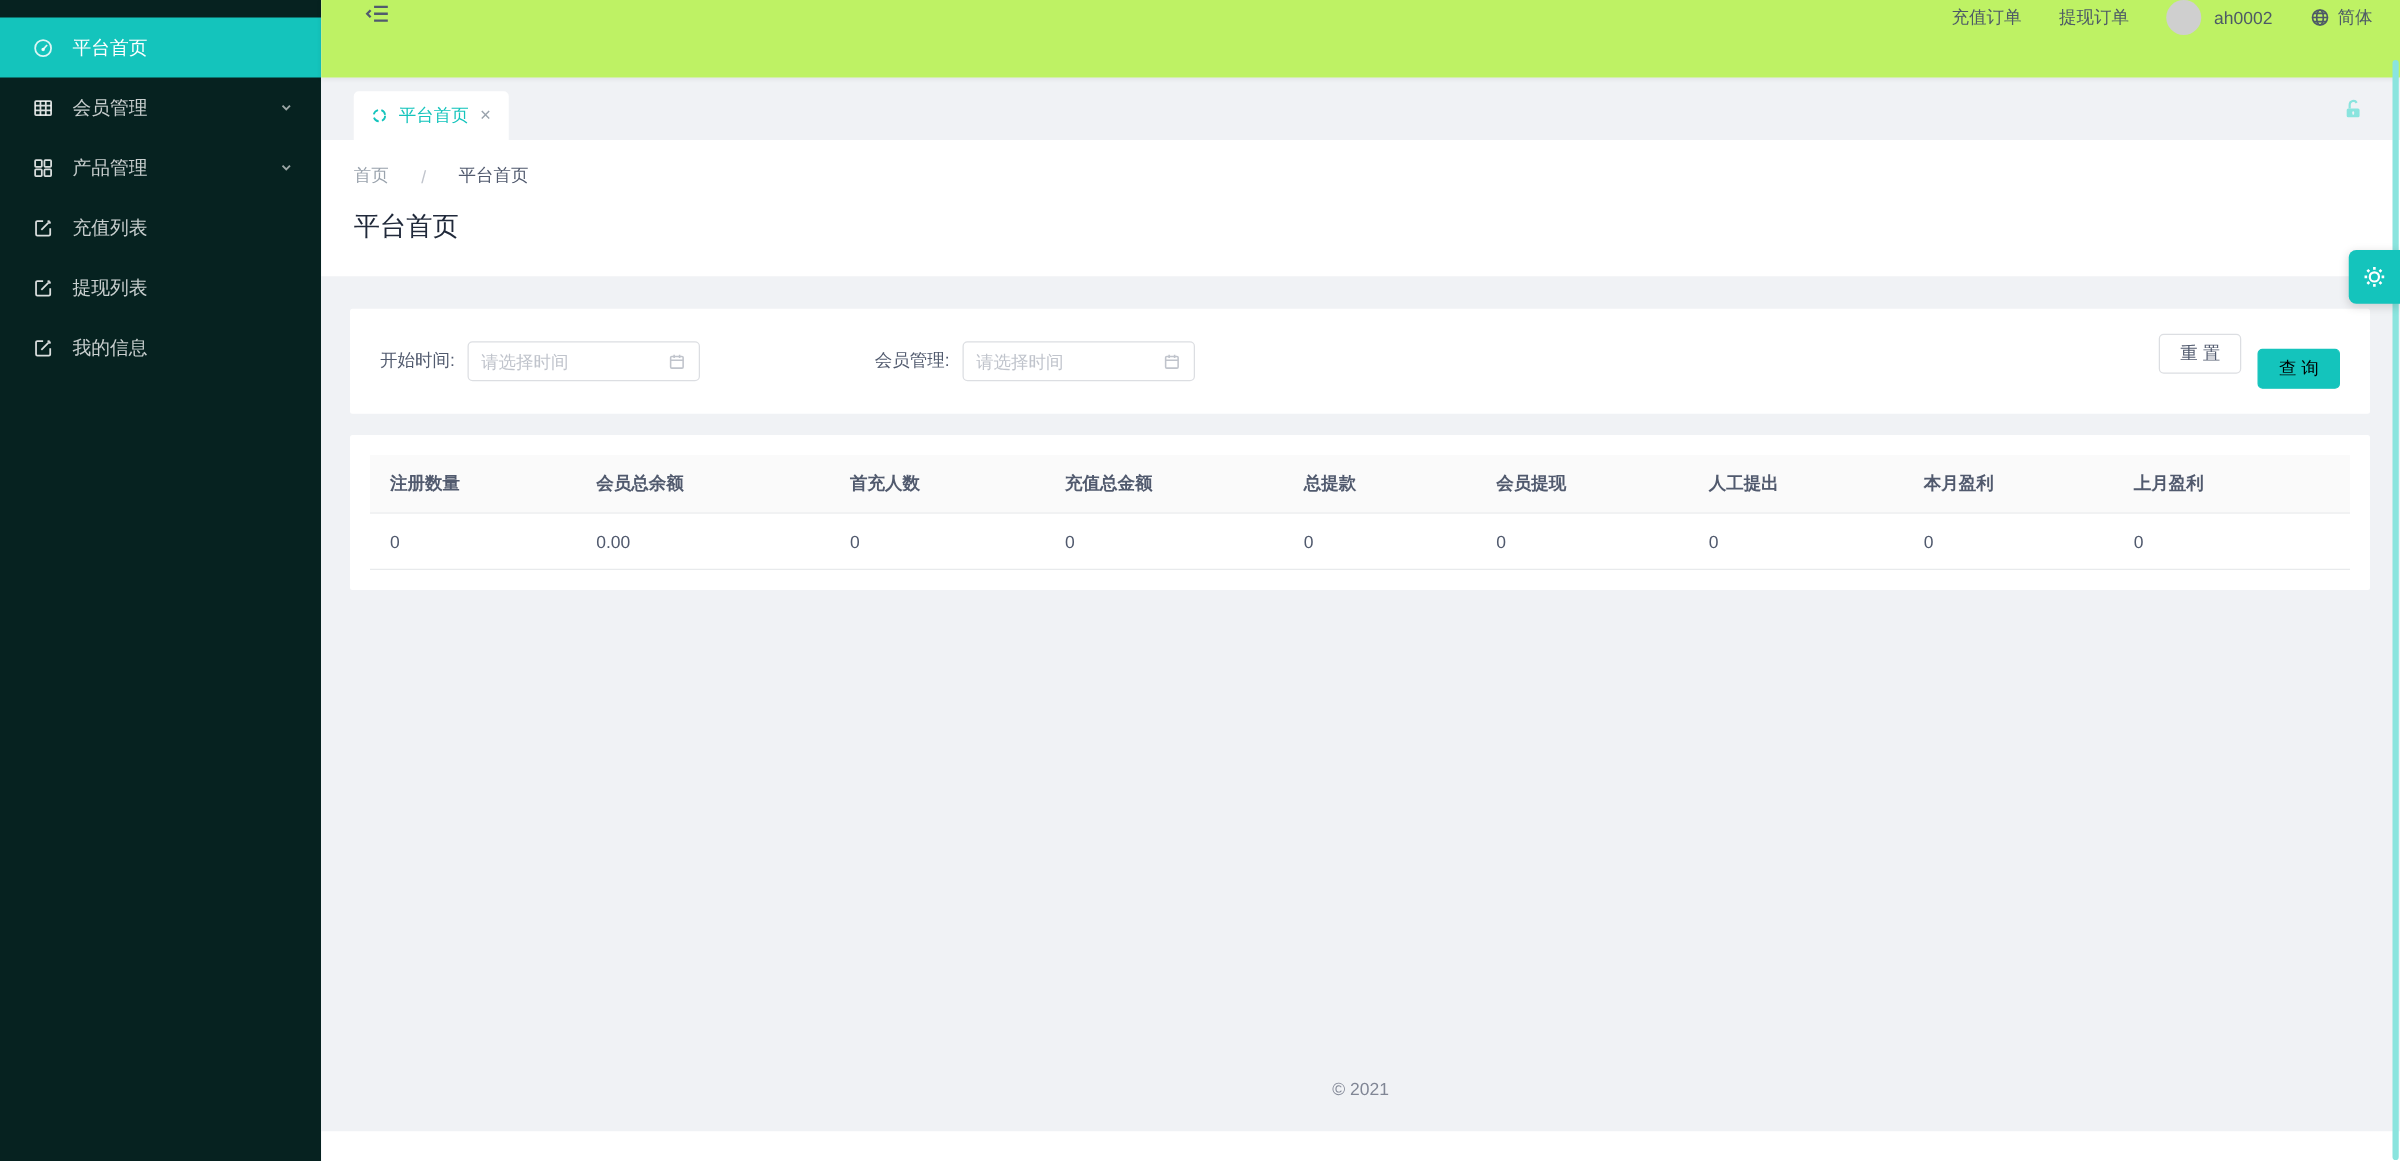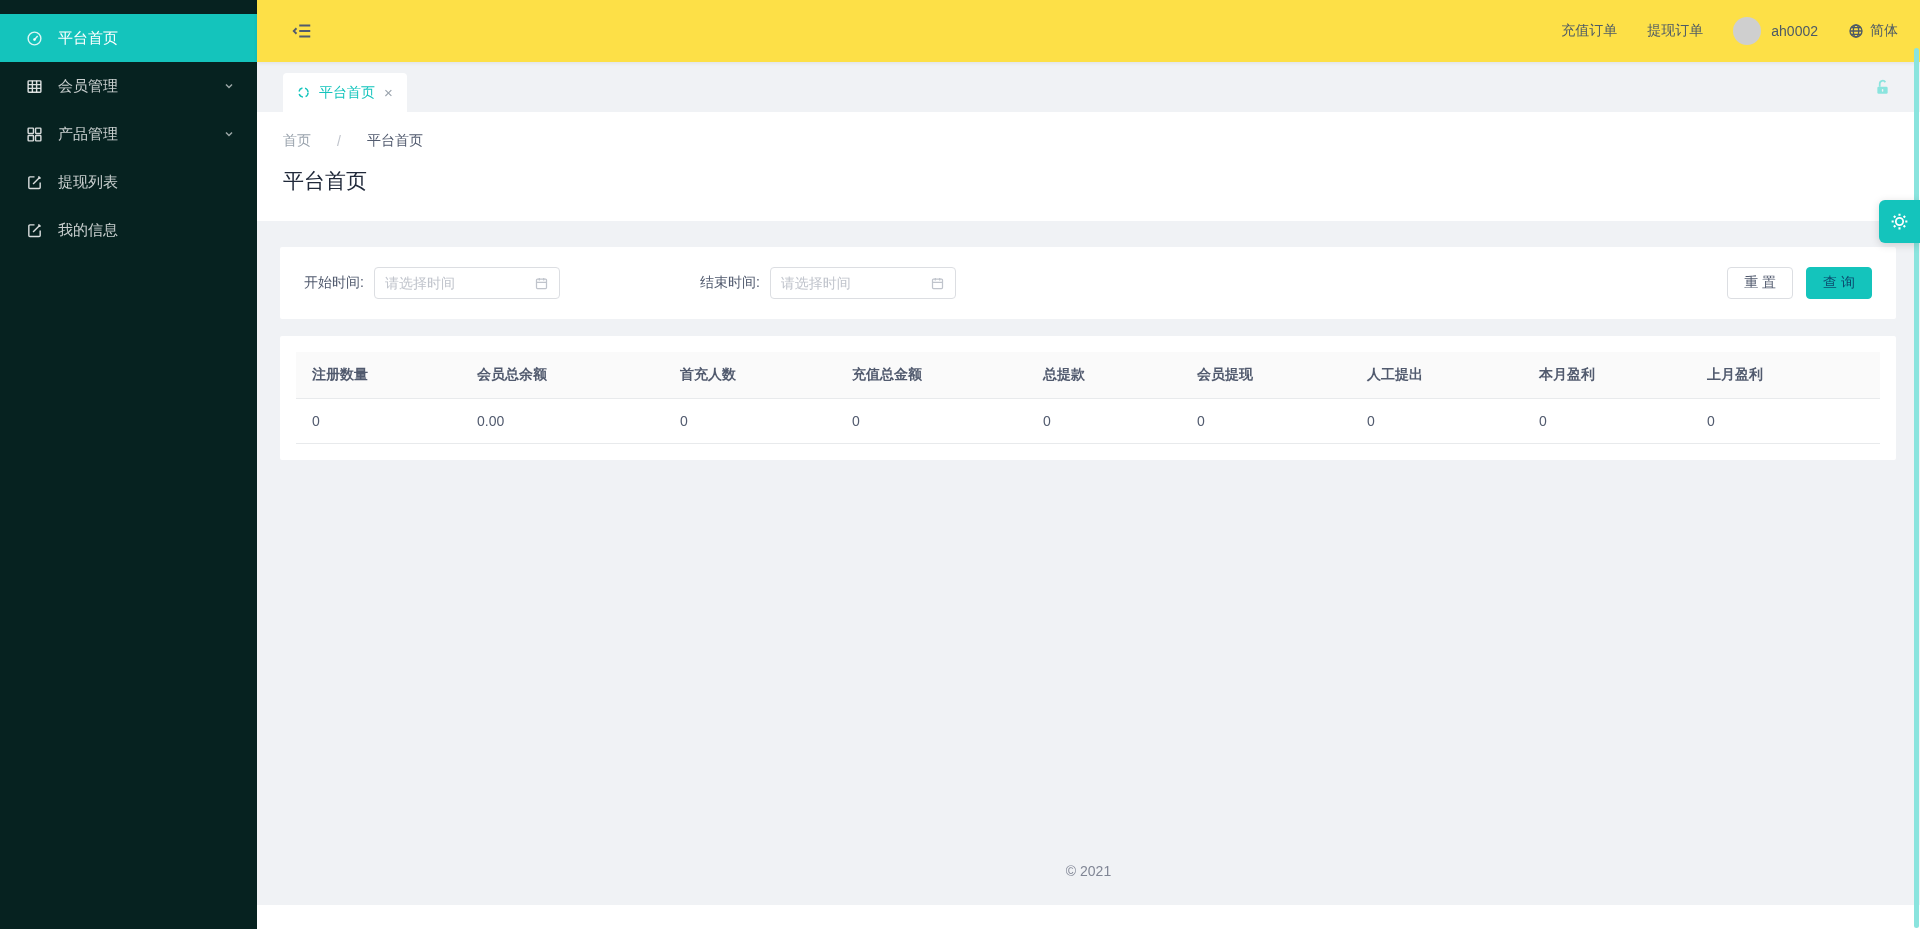--- a/index.html
+++ b/index.html
@@ -14,21 +14,21 @@
   .menu { padding-top:14px; }
   .menu-item { height:48px; display:flex; align-items:center; padding:0 22px 0 26px; gap:15px;
     color:rgba(255,255,255,0.78); font-size:15px; cursor:pointer; }
   .menu-item .mi-icon { width:17px; height:17px; display:flex; align-items:center; color:rgba(255,255,255,0.85); }
   .menu-item.active { background:#14c4bc; color:#fff; }
   .menu-item .chev { margin-left:auto; color:rgba(255,255,255,0.6); display:flex; }
 
   
   .main { flex:1; display:flex; flex-direction:column; position:relative; background:#fff; }
 
-  .topbar { height:62px; background:#fde047; display:flex; align-items:center; padding:0 22px 0 34px;
+  .topbar { height:62px; background:#bef264; display:flex; align-items:flex-start; padding:0 22px 0 34px;
     box-shadow:0 1px 4px rgba(0,21,41,0.08); position:relative; z-index:3;gap:40px; }
   .fold-btn { color:#515a6e; display:flex; cursor:pointer; }
   .topbar-right { margin-left:auto; display:flex; align-items:center; gap:30px; }
   .topbar-link { font-size:14px; color:#4d5a66; cursor:pointer; }
   .user-wrap { display:flex; align-items:center; gap:10px; cursor:pointer; }
   .avatar { width:28px; height:28px; border-radius:50%; background:#cfcfcf; }
   .username { font-size:14px; color:#4d5a66; }
   .lang-wrap { display:flex; align-items:center; gap:6px; cursor:pointer; color:#4d5a66; }
   .lang-label { font-size:14px; }
 
@@ -55,21 +55,21 @@
   .date-input input { border:none; outline:none; flex:1; font-size:14px; color:#515a6e; min-width:0;
     font-family:"Liberation Sans", sans-serif; background:transparent; }
   .date-input input::placeholder { color:#c0c4cc; }
   .cal-icon { color:#c0c4cc; display:flex; }
   .filter-group { display:flex; align-items:center; }
   .filter-group.second { margin-left:140px; }
   .filter-actions { margin-left:auto; display:flex; gap:13px; }
   .btn { height:32px; padding:0 16px; border-radius:4px; font-size:14px; cursor:pointer;
     display:flex; align-items:center; white-space:nowrap; font-family:"Liberation Sans", sans-serif; }
   .btn-default { background:#fff; border:1px solid #dcdee2; color:#515a6e; }
-  .btn-primary { background:#14c4bc; border:1px solid #14c4bc; color:#0c4a6e; }
+  .btn-primary { background:#14c4bc; border:1px solid #14c4bc; color:#000000;margin-top:12px; }
 
   .table-card { margin-top:17px; padding:16px; }
   .grid-row { display:grid; grid-template-columns:165fr 203fr 172fr 191fr 154fr 170fr 172fr 168fr 189fr; }
   .thead { background:#fafafa; border-bottom:1px solid #e8eaec; }
   .th { padding:14px 8px 14px 16px; font-size:14px; color:#515a6e; font-weight:700; white-space:nowrap; }
   .tbody-row { border-bottom:1px solid #e8eaec; background:#fff; }
   .td { padding:14px 8px 14px 16px; font-size:14px; color:#515a6e; white-space:nowrap; }
 
   .footer { margin-top:auto; text-align:center; color:#808695; font-size:14px; padding-bottom:26px; }
   .bottom-white { height:24px; background:#fff; flex-shrink:0; }
@@ -125,20 +125,29 @@
           </svg>
         </span>
         <span>产品管理</span>
         <span class="chev">
           <svg width="12" height="12" viewBox="0 0 24 24" fill="none" stroke="currentColor" stroke-width="3">
             <path d="M6 9 L12 15 L18 9"></path>
           </svg>
         </span>
       </div>
 
+      <div class="menu-item">
+        <span class="mi-icon">
+          <svg width="17" height="17" viewBox="0 0 24 24" fill="none" stroke="currentColor" stroke-width="2">
+            <path d="M20 12 V19 a1.5 1.5 0 0 1 -1.5 1.5 H5.5 A1.5 1.5 0 0 1 4 19 V5.5 A1.5 1.5 0 0 1 5.5 4 H12"></path>
+            <path d="M10 14 L19.5 4.5 M19.5 4.5 L17 4.2 M19.5 4.5 L19.8 7"></path>
+          </svg>
+        </span>
+        <span>充值列表</span>
+      </div>
 
       <div class="menu-item">
         <span class="mi-icon">
           <svg width="17" height="17" viewBox="0 0 24 24" fill="none" stroke="currentColor" stroke-width="2">
             <path d="M20 12 V19 a1.5 1.5 0 0 1 -1.5 1.5 H5.5 A1.5 1.5 0 0 1 4 19 V5.5 A1.5 1.5 0 0 1 5.5 4 H12"></path>
             <path d="M10 14 L19.5 4.5 M19.5 4.5 L17 4.2 M19.5 4.5 L19.8 7"></path>
           </svg>
         </span>
         <span>提现列表</span>
       </div>
@@ -222,21 +231,21 @@
             <input type="text" placeholder="请选择时间" style="">
             <span class="cal-icon">
               <svg width="15" height="15" viewBox="0 0 24 24" fill="none" stroke="currentColor" stroke-width="2">
                 <rect x="4" y="5" width="16" height="15" rx="1.5"></rect>
                   <path d="M8.5 3 V7 M15.5 3 V7 M4 10 H20"></path>
               </svg>
             </span>
           </div>
         </div>
         <div class="filter-group second">
-          <span class="filter-label">结束时间:</span>
+          <span class="filter-label">会员管理:</span>
           <div class="date-input">
             <input type="text" placeholder="请选择时间" style="">
             <span class="cal-icon">
               <svg width="15" height="15" viewBox="0 0 24 24" fill="none" stroke="currentColor" stroke-width="2">
                 <rect x="4" y="5" width="16" height="15" rx="1.5"></rect>
                   <path d="M8.5 3 V7 M15.5 3 V7 M4 10 H20"></path>
               </svg>
             </span>
           </div>
         </div>

